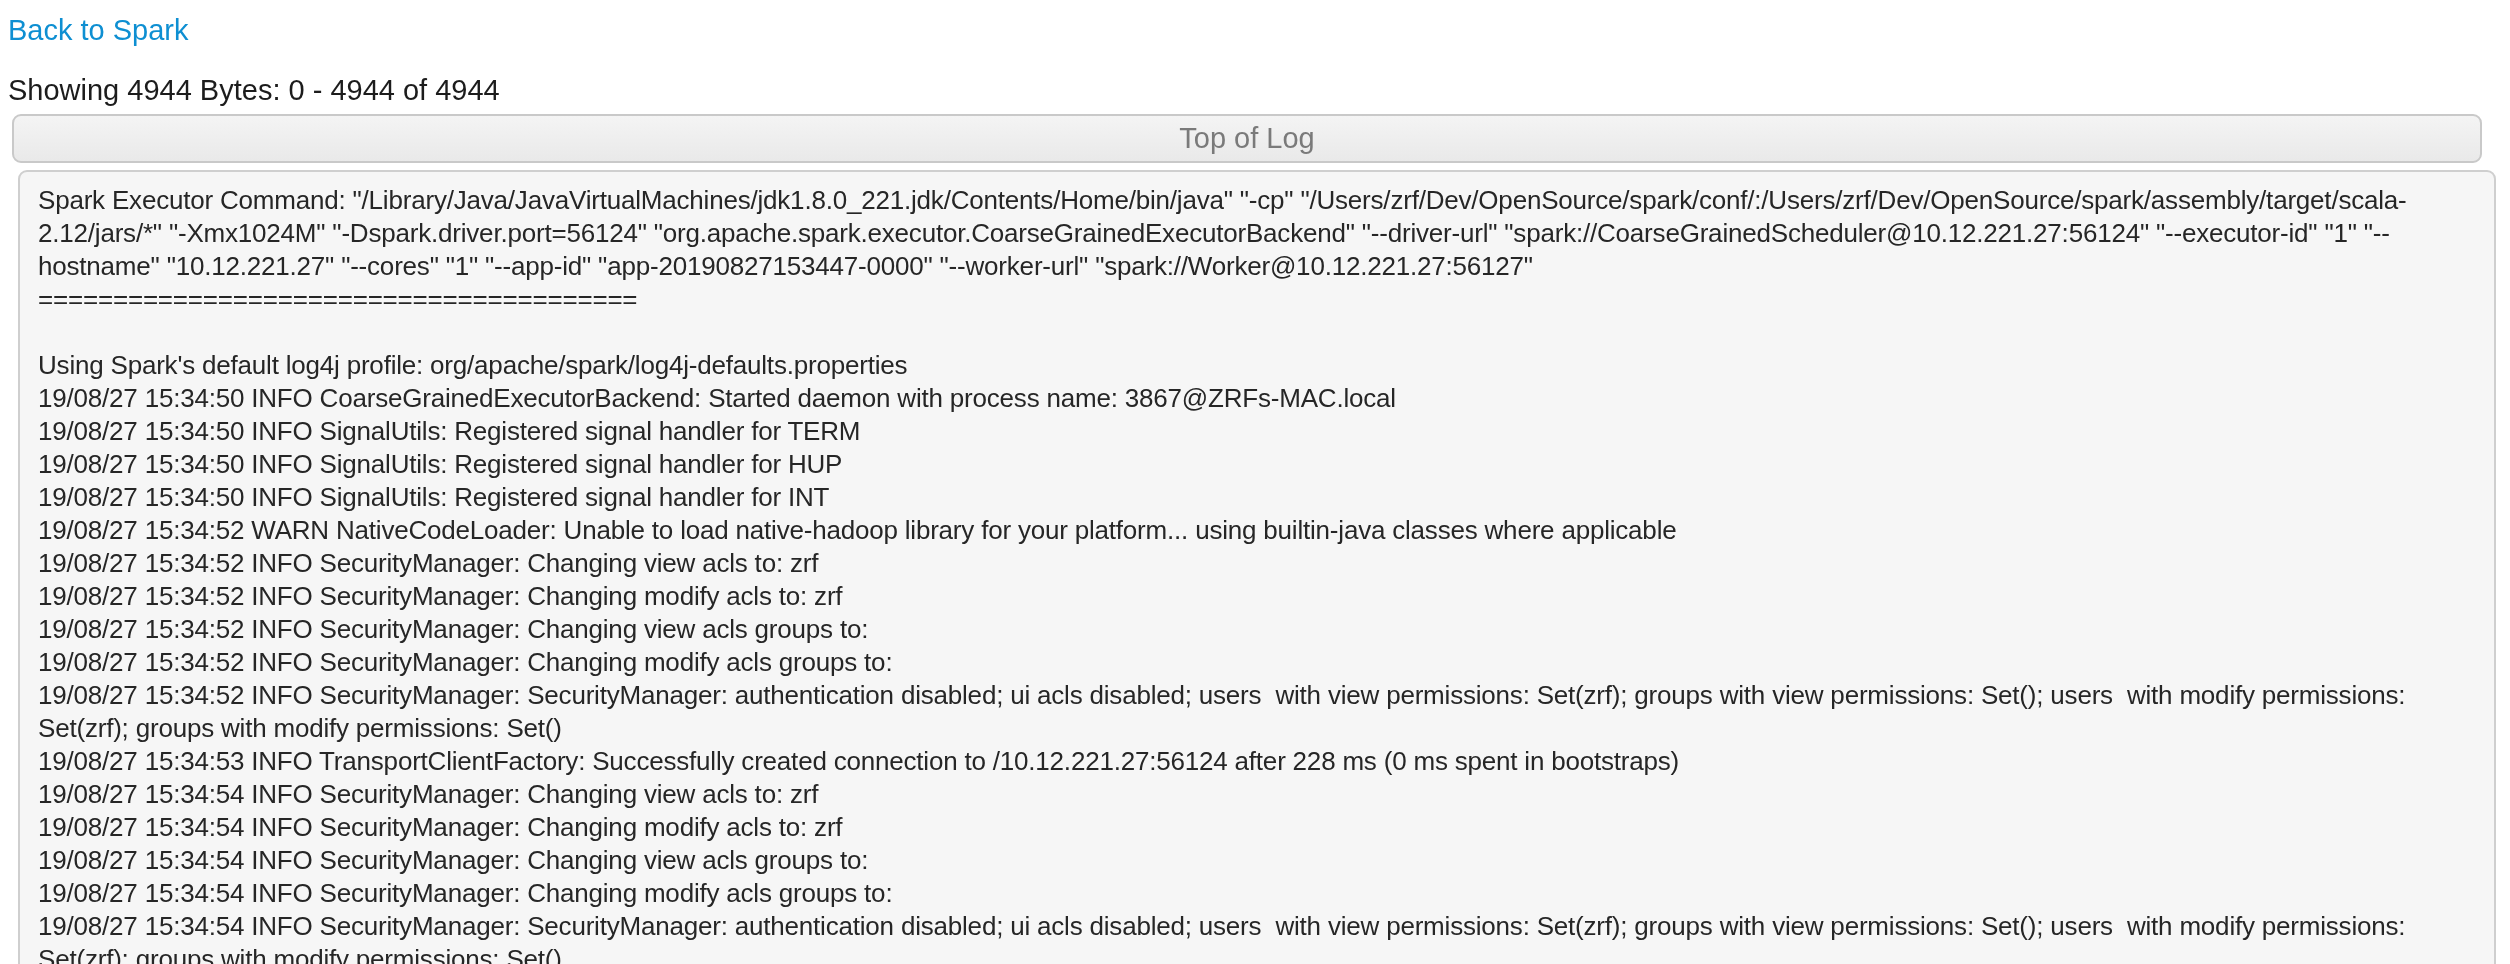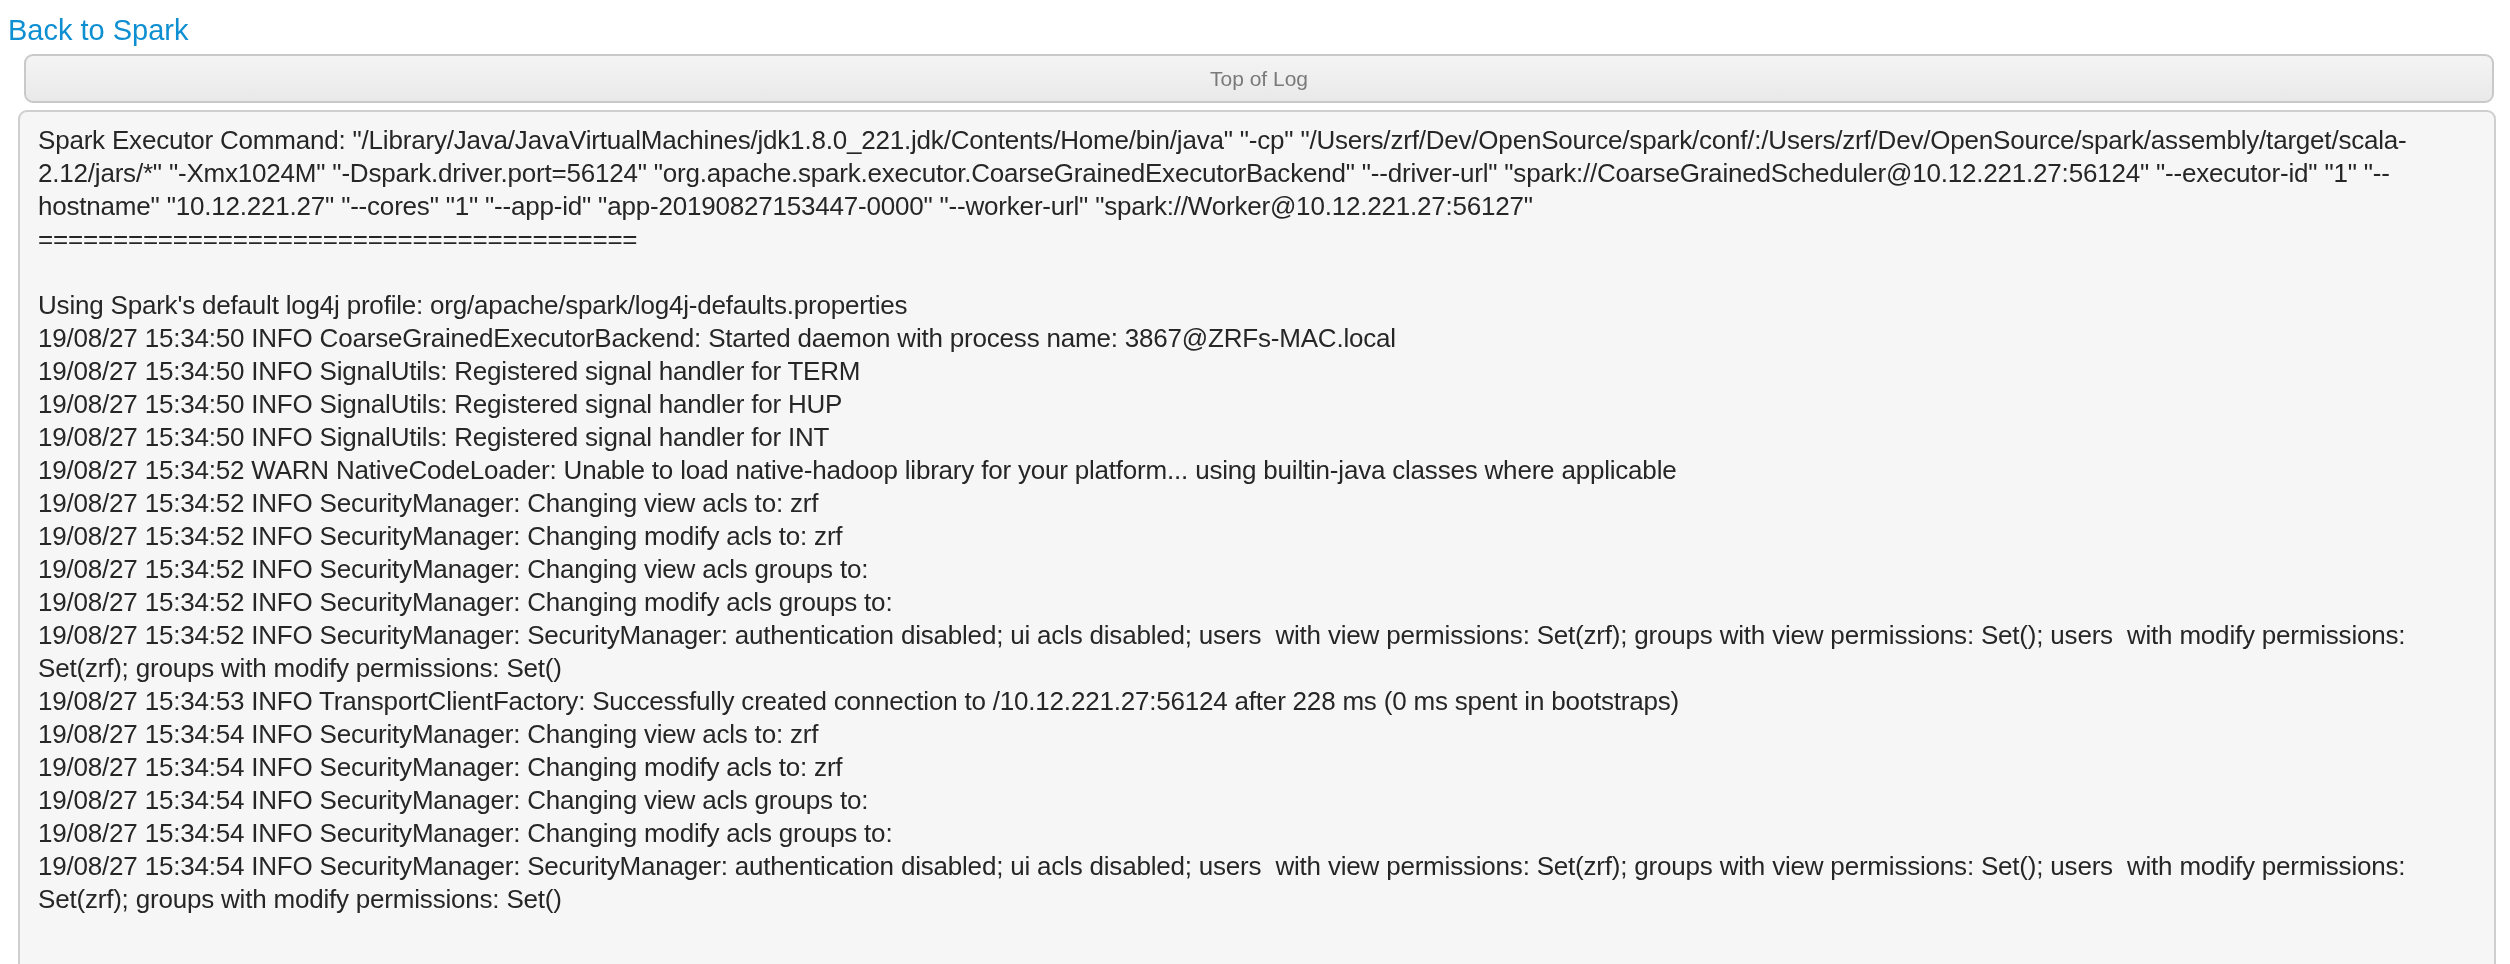--- a/index.html
+++ b/index.html
@@ -24,28 +24,28 @@
     cursor: pointer;
   }
   .byte-info {
     margin: 24px 0 0 8px;
     font-size: 29px;
     line-height: 36px;
     color: #1c1c1c;
   }
   .log-nav {
     box-sizing: border-box;
-    margin: 6px 0 0 24px;
+    margin: 6px 0 0 12px;
     width: 2470px;
     height: 49px;
     border: 2px solid #c9c9c9;
     border-radius: 9px;
     background: linear-gradient(#f4f4f4, #e9e9e9);
     text-align: center;
-    font-size: 21px;
+    font-size: 29px;
     line-height: 45px;
     color: #7a7a7a;
     cursor: pointer;
     user-select: none;
   }
   .log-pre {
     box-sizing: border-box;
     margin: 7px 0 0 18px;
     width: 2478px;
     height: 1020px;
@@ -62,20 +62,21 @@
     overflow: hidden;
   }
 </style>
 </head>
 <body>
 
 <div class="page">
 
   <a class="back-link" href="#">Back to Spark</a>
 
+  <div class="byte-info">Showing 4944 Bytes: 0 - 4944 of 4944</div>
 
   <div class="log-nav" role="button">Top of Log</div>
 
   <pre class="log-pre">Spark Executor Command: "/Library/Java/JavaVirtualMachines/jdk1.8.0_221.jdk/Contents/Home/bin/java" "-cp" "/Users/zrf/Dev/OpenSource/spark/conf/:/Users/zrf/Dev/OpenSource/spark/assembly/target/scala-2.12/jars/*" "-Xmx1024M" "-Dspark.driver.port=56124" "org.apache.spark.executor.CoarseGrainedExecutorBackend" "--driver-url" "spark://CoarseGrainedScheduler@10.12.221.27:56124" "--executor-id" "1" "--hostname" "10.12.221.27" "--cores" "1" "--app-id" "app-20190827153447-0000" "--worker-url" "spark://Worker@10.12.221.27:56127"
 ========================================
 
 Using Spark's default log4j profile: org/apache/spark/log4j-defaults.properties
 19/08/27 15:34:50 INFO CoarseGrainedExecutorBackend: Started daemon with process name: 3867@ZRFs-MAC.local
 19/08/27 15:34:50 INFO SignalUtils: Registered signal handler for TERM
 19/08/27 15:34:50 INFO SignalUtils: Registered signal handler for HUP

